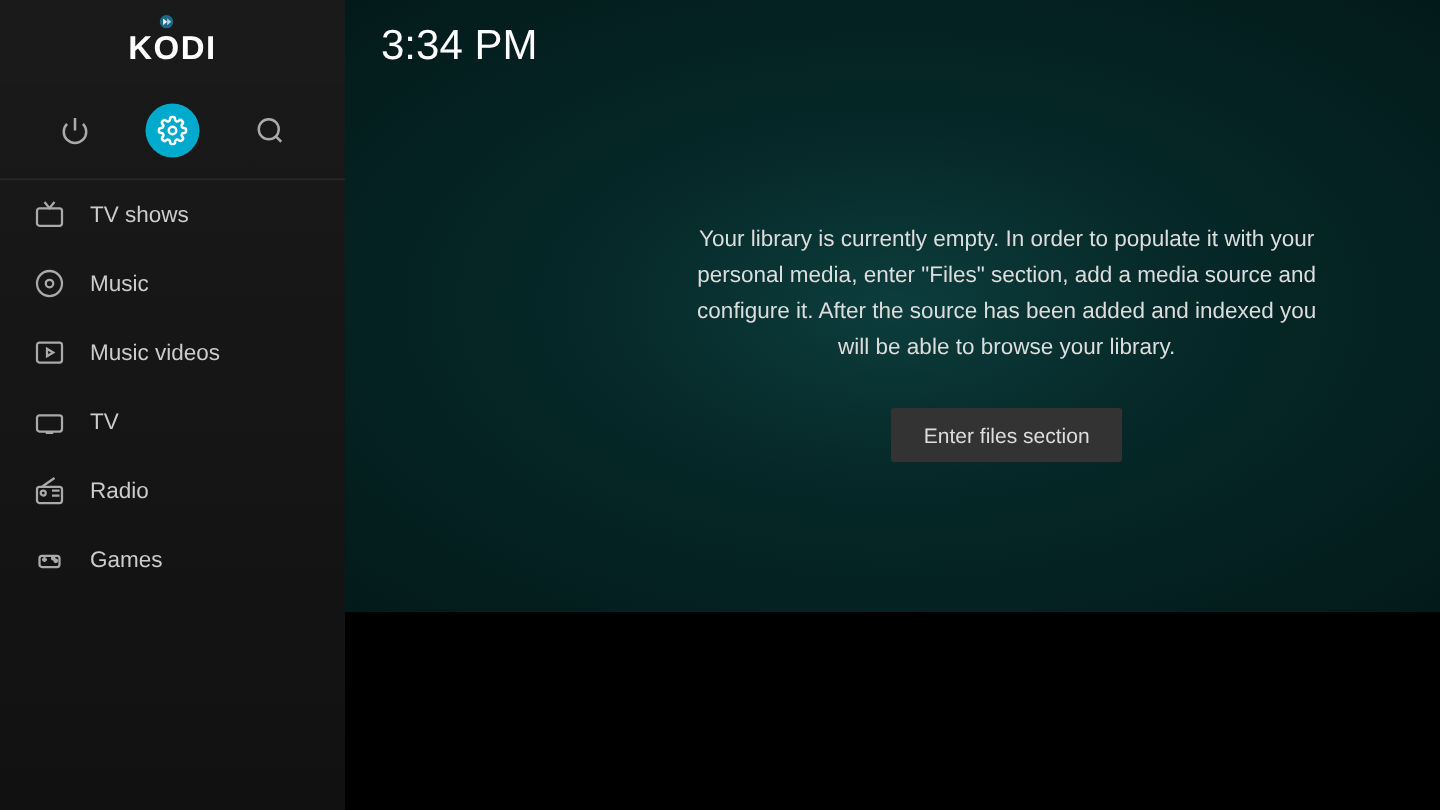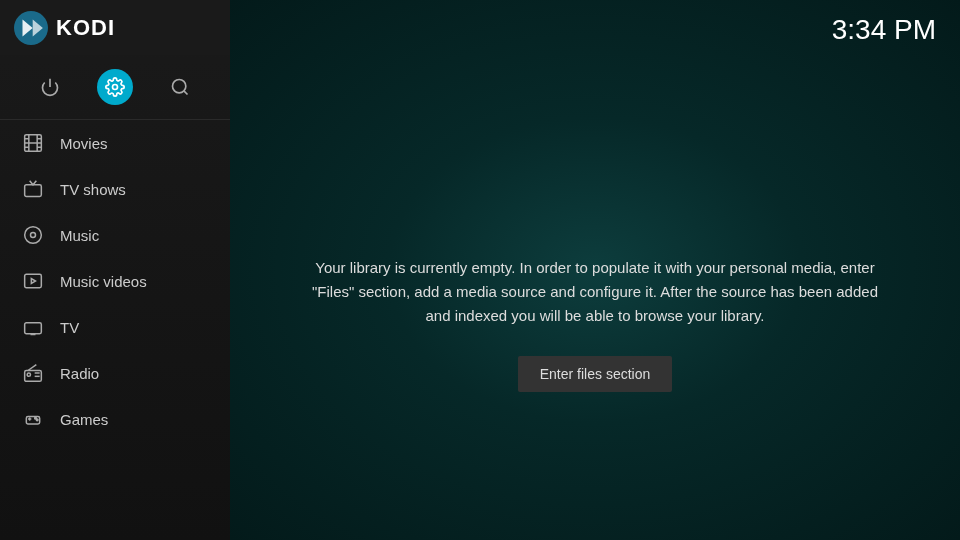--- a/index.html
+++ b/index.html
@@ -24,20 +24,21 @@
       position: relative;
       z-index: 10;
     }
 
     .sidebar-header {
       display: flex;
       align-items: center;
       padding: 10px 14px;
       height: 55px;
       background: #1a1a1a;
+      flex-direction: column;
     }
 
     .kodi-logo {
       width: 34px;
       height: 34px;
       margin-right: 8px;
     }
 
     .kodi-title {
       color: #fff;
@@ -97,24 +98,24 @@
       flex-shrink: 0;
     }
 
     .nav-item .nav-label {
       font-size: 15px;
     }
 
     
     .main-content {
       flex: 1;
-      height: 540px;
+      height: 408px;
       background: radial-gradient(ellipse at center, #0d3d3d 0%, #062828 40%, #031a1a 100%);
       display: flex;
-      flex-direction: column;
+      flex-direction: row;
       position: relative;
     }
 
     .top-bar {
       display: flex;
       justify-content: flex-end;
       padding: 14px 24px;
     }
 
     .clock {
@@ -203,29 +204,20 @@
         <line x1="21" y1="21" x2="16.65" y2="16.65"></line>
       </svg>
     </div>
   </div>
 
   <nav class="sidebar-nav">
 
     <div class="nav-item">
       <span class="nav-icon">
         <svg width="20" height="20" viewBox="0 0 24 24" fill="none" stroke="#aaa" stroke-width="1.8">
-          <rect x="2" y="2" width="20" height="20" rx="2" ry="2"></rect>
-          <path d="M7 2v20M17 2v20M2 12h20M2 7h5M17 7h5M2 17h5M17 17h5"></path>
-        </svg>
-      </span>
-      <span class="nav-label">Movies</span>
-    </div>
-    <div class="nav-item">
-      <span class="nav-icon">
-        <svg width="20" height="20" viewBox="0 0 24 24" fill="none" stroke="#aaa" stroke-width="1.8">
           <rect x="2" y="7" width="20" height="14" rx="2" ry="2"></rect>
           <polyline points="16 2 12 7 8 2"></polyline>
         </svg>
       </span>
       <span class="nav-label">TV shows</span>
     </div>
     <div class="nav-item">
       <span class="nav-icon">
         <svg width="20" height="20" viewBox="0 0 24 24" fill="none" stroke="#aaa" stroke-width="1.8">
           <circle cx="12" cy="12" r="10"></circle>

